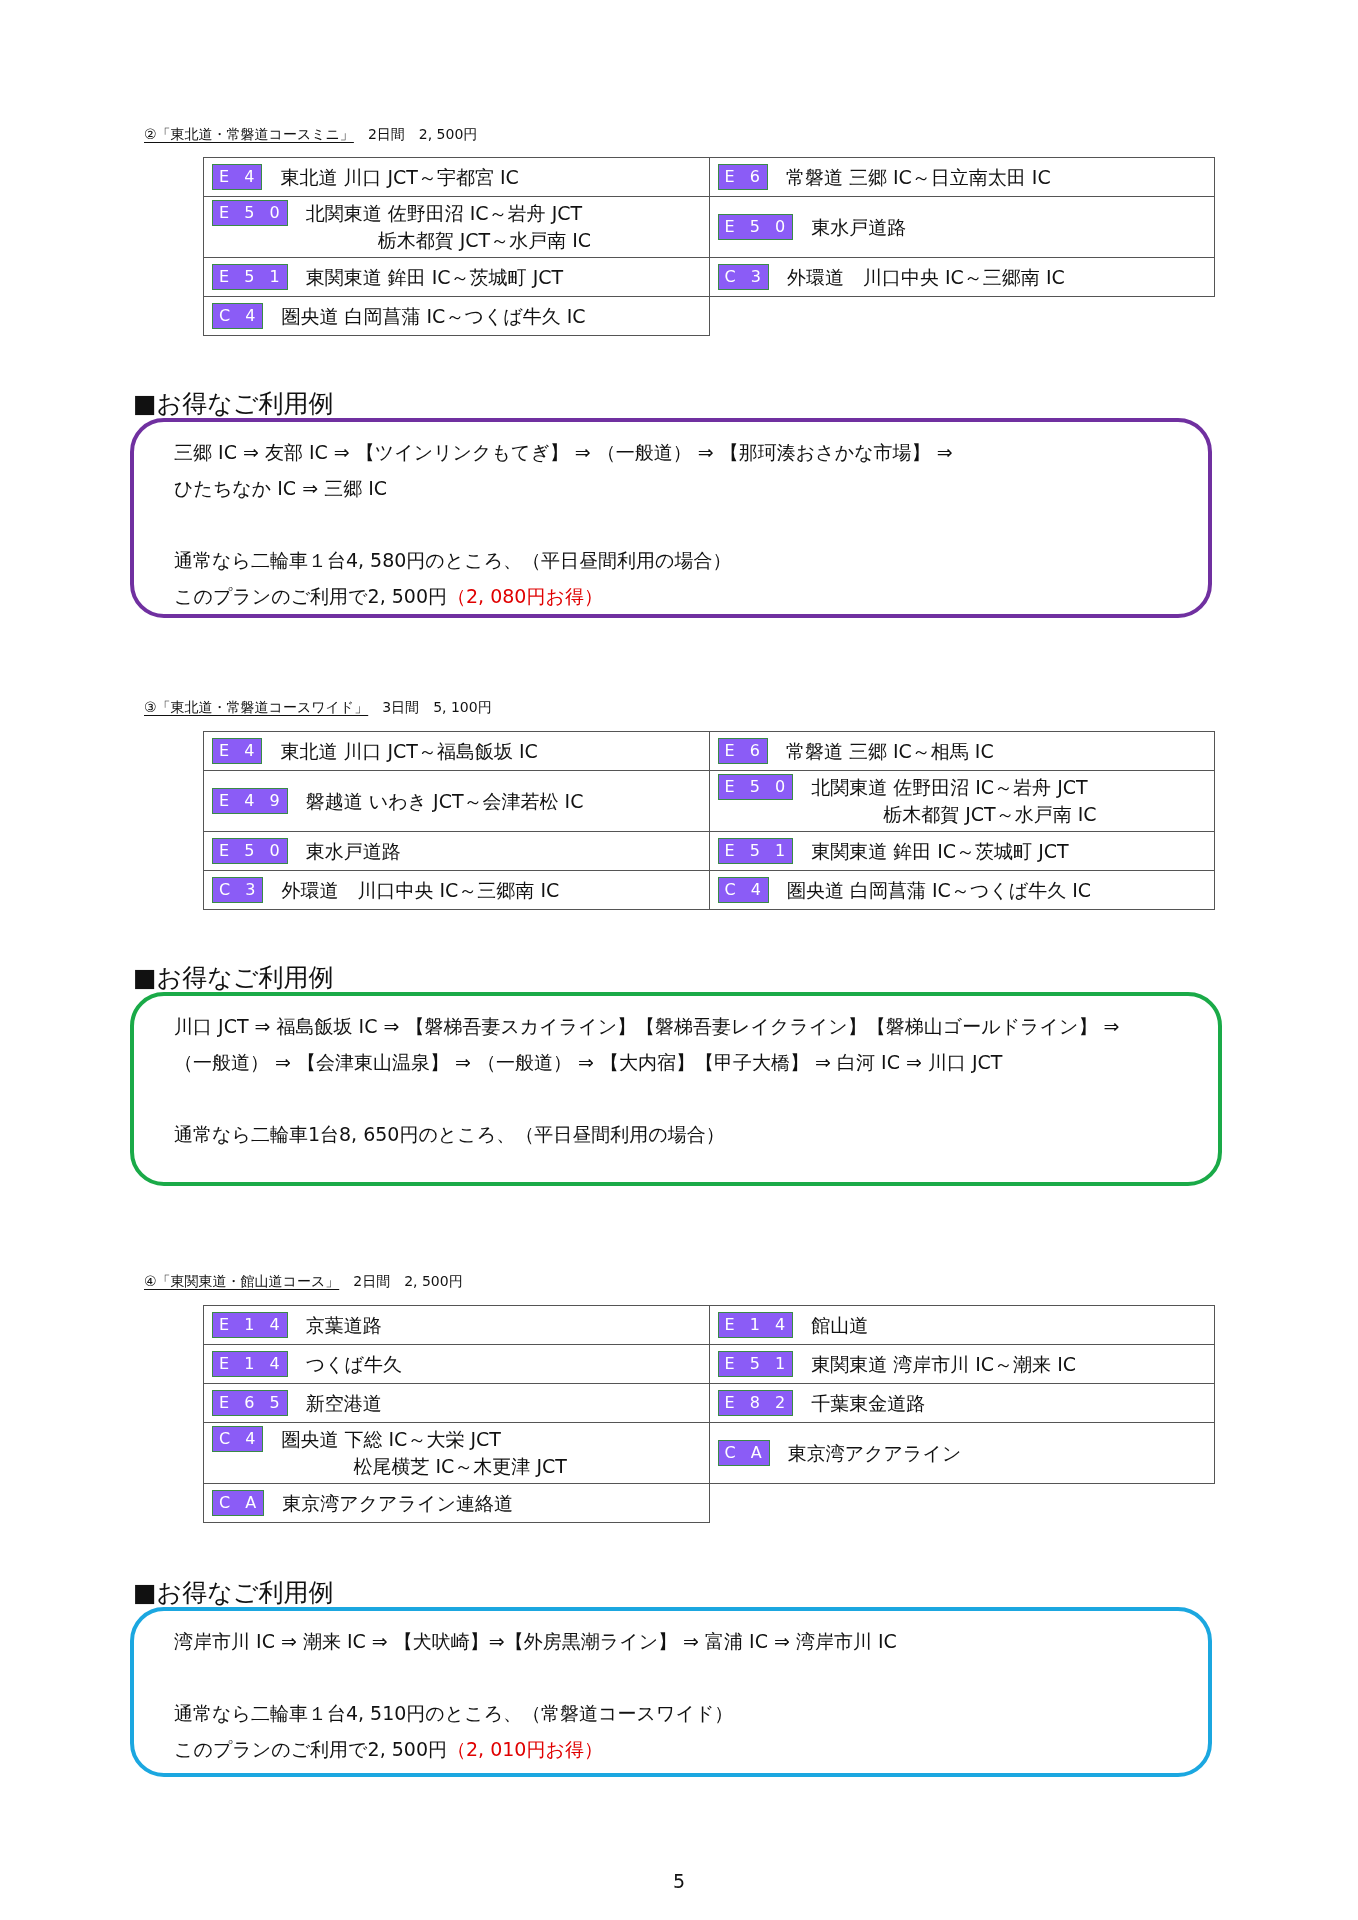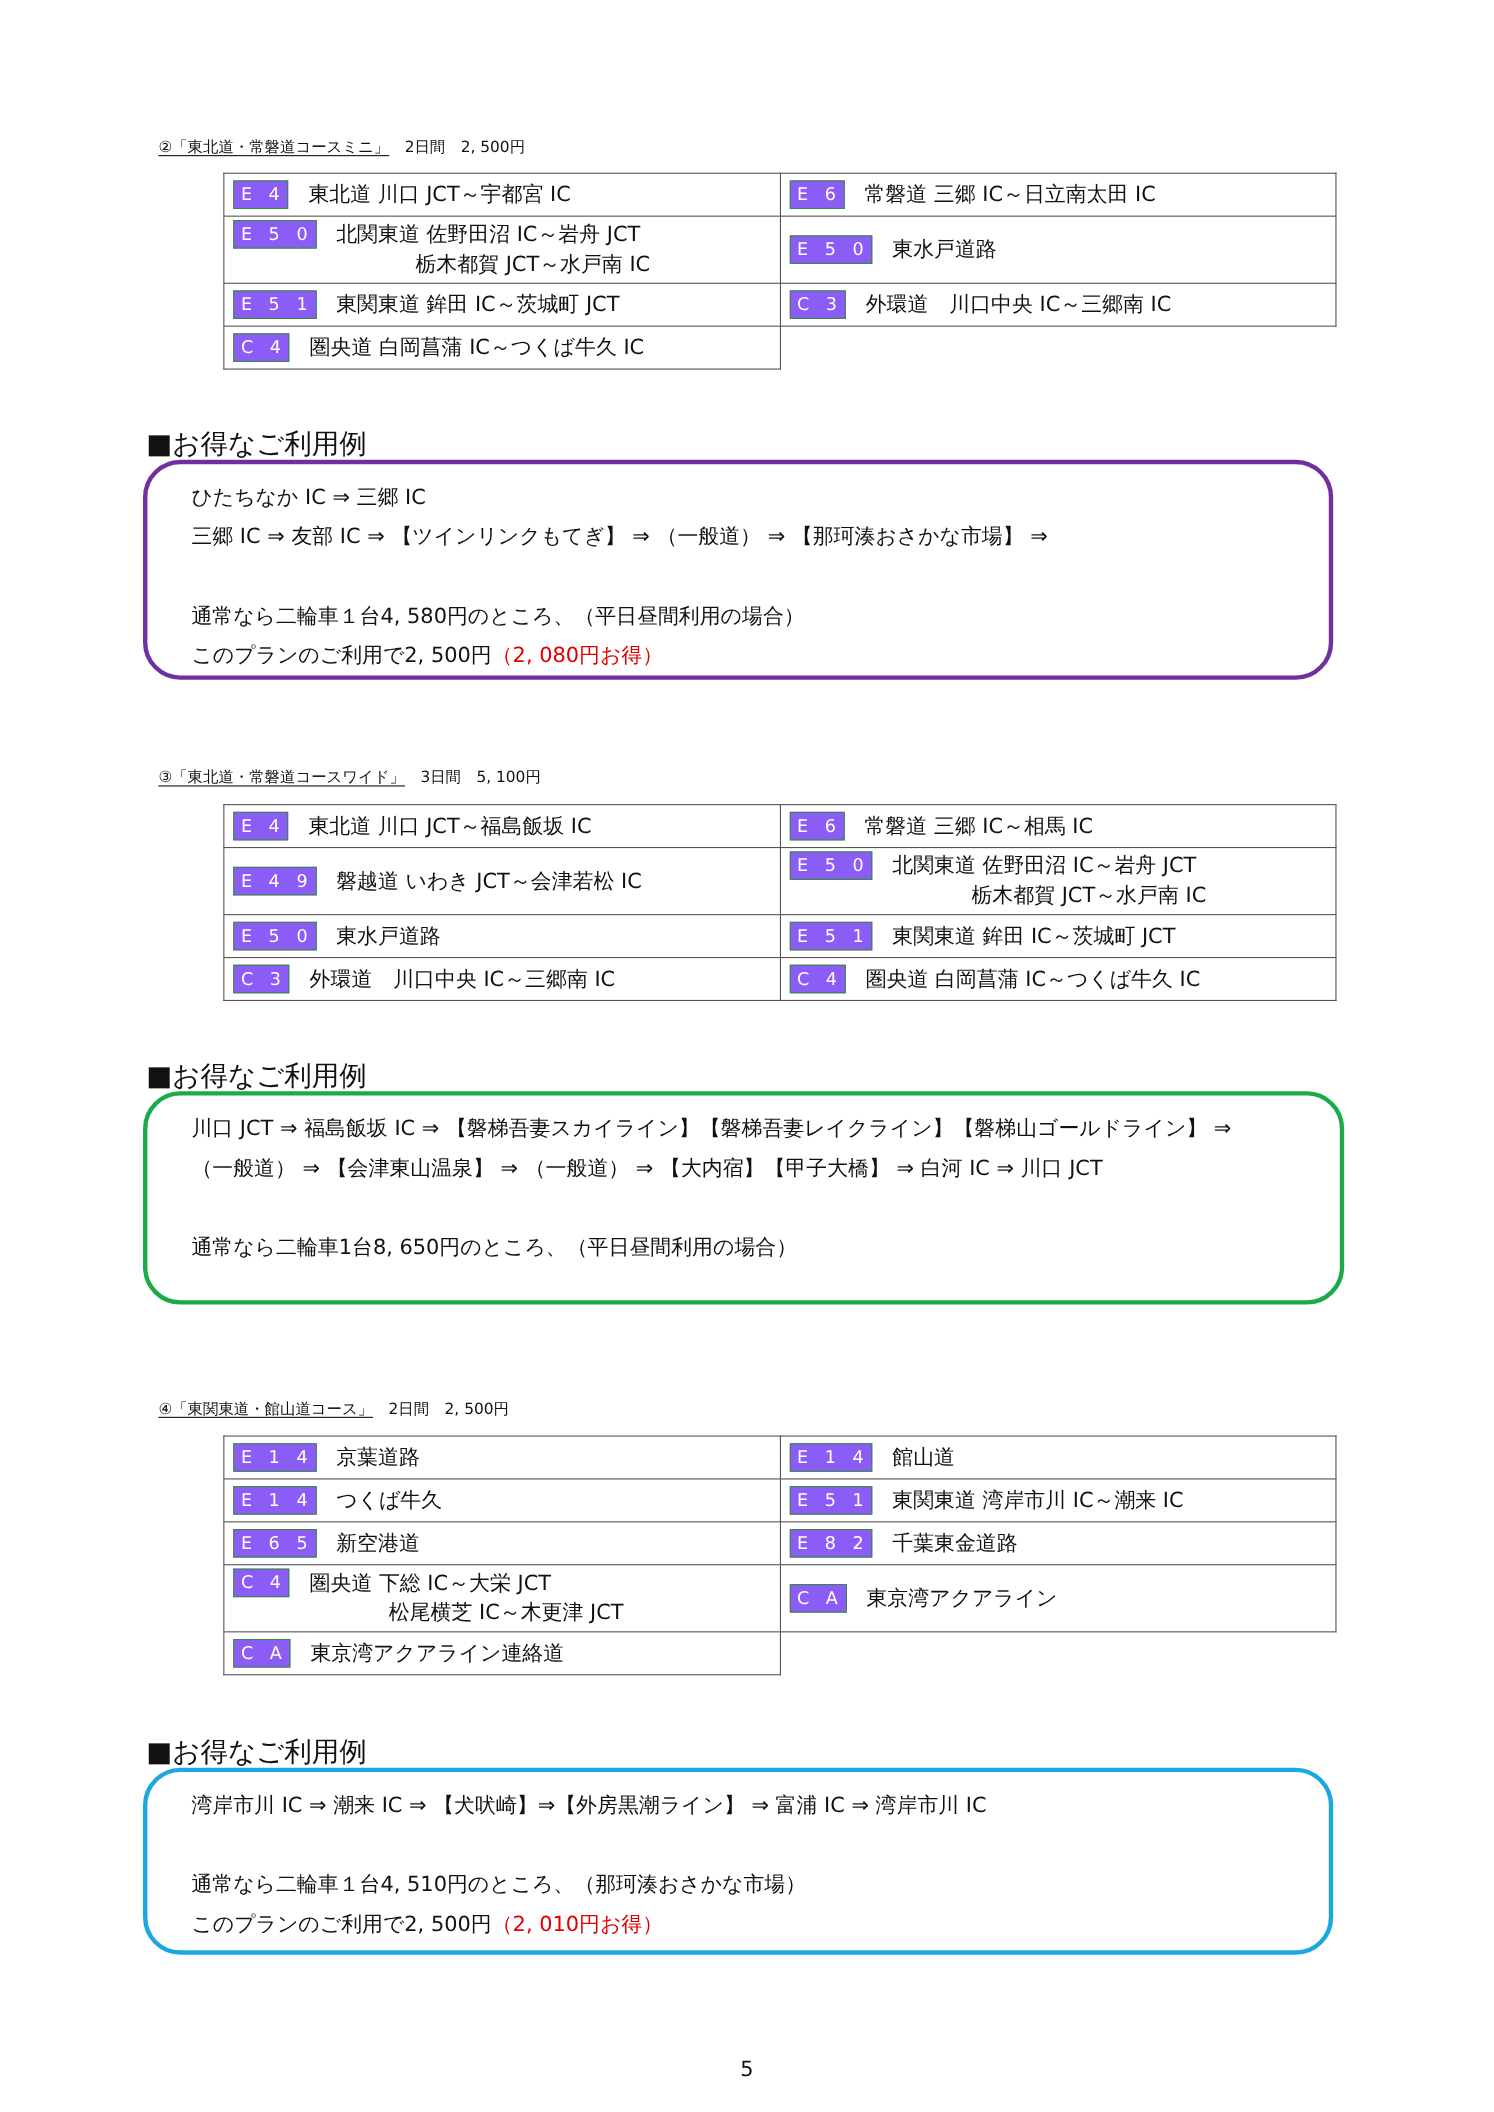--- a/index.html
+++ b/index.html
@@ -101,22 +101,22 @@
             <span class="rtext">圏央道 白岡菖蒲 IC～つくば牛久 IC</span>
           </div>
         </td>
     <td class="empty"></td>
   </tr>
 </tbody>
   </table>
 
 <div class="ex-label" style="top:392px;">■お得なご利用例</div>
 <div class="ex-box" style="top:418px; width:1082px; height:200px; border-color:#7030a0;">
+  <p>三郷 IC ⇒ 友部 IC ⇒ 【ツインリンクもてぎ】 ⇒ （一般道） ⇒ 【那珂湊おさかな市場】 ⇒</p>
   <p>ひたちなか IC ⇒ 三郷 IC</p>
-  <p>三郷 IC ⇒ 友部 IC ⇒ 【ツインリンクもてぎ】 ⇒ （一般道） ⇒ 【那珂湊おさかな市場】 ⇒</p>
   <div class="gap"></div>
   <p>通常なら二輪車１台4, 580円のところ、（平日昼間利用の場合）</p>
   <p><span>このプランのご利用で2, 500円</span><span class="red">（2, 080円お得）</span></p>
 </div>
 
 <div class="course-title" style="top:694px;">
   <span class="name">③「東北道・常磐道コースワイド」</span><span class="sp"></span><span>3日間</span><span class="sp"></span><span>5, 100円</span>
 </div>
 
 <table class="routes" style="top:731px;">
@@ -259,17 +259,17 @@
         </td>
     <td class="empty"></td>
   </tr>
 </tbody>
   </table>
 
 <div class="ex-label" style="top:1581px;">■お得なご利用例</div>
 <div class="ex-box" style="top:1607px; width:1082px; height:170px; border-color:#1ba7e0;">
   <p>湾岸市川 IC ⇒ 潮来 IC ⇒ 【犬吠崎】⇒【外房黒潮ライン】 ⇒ 富浦 IC ⇒ 湾岸市川 IC</p>
   <div class="gap"></div>
-  <p>通常なら二輪車１台4, 510円のところ、（那珂湊おさかな市場）</p>
+  <p>通常なら二輪車１台4, 510円のところ、（常磐道コースワイド）</p>
   <p><span>このプランのご利用で2, 500円</span><span class="red">（2, 010円お得）</span></p>
 </div>
 
 <div class="page-num">5</div>
 
 </body></html>

